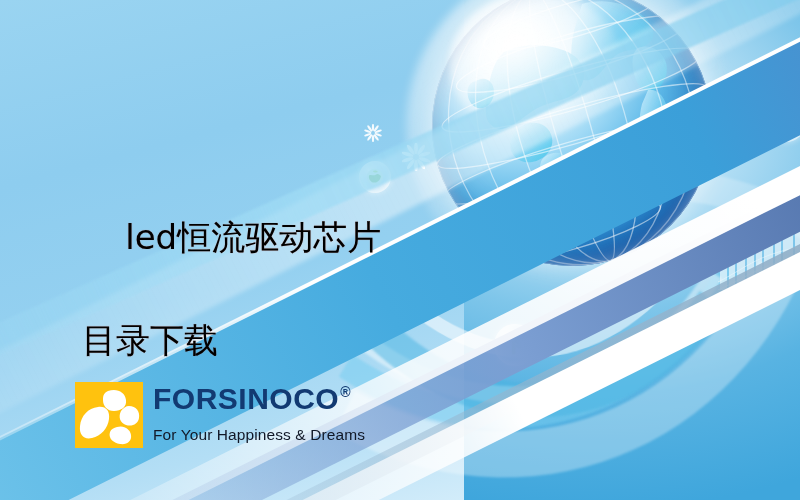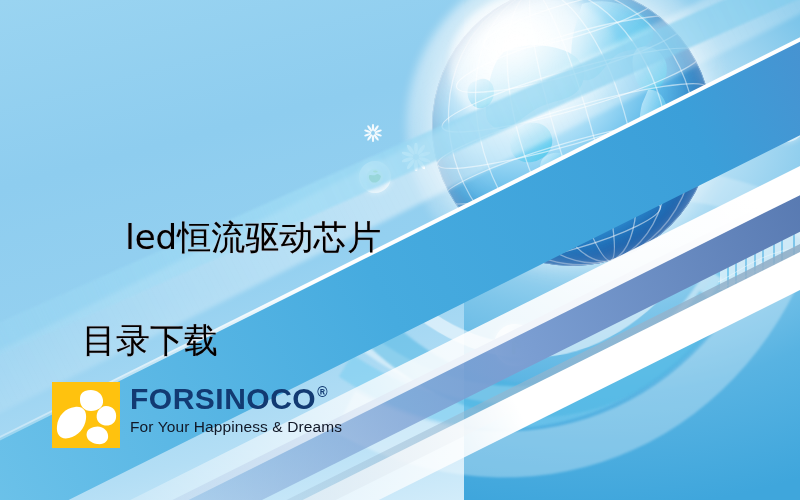--- a/index.html
+++ b/index.html
@@ -121,31 +121,31 @@
     position:absolute;left:82px;top:160px;width:330px;
     color:#000000;
     font-family:"DejaVu Sans","Liberation Sans",sans-serif;
     font-size:34px;line-height:1.52;
     white-space:pre;
     text-shadow:0 0 1px rgba(255,48,0,.35);
   }
   .headline .l2{display:block;}
 
   
-  .logo{position:absolute;left:52px;top:382px;display:flex;align-items:flex-start;}
+  .logo{position:absolute;left:75px;top:382px;display:flex;align-items:flex-start;}
   .logo-mark{width:68px;height:66px;background:#ffc20e;flex:0 0 auto;}
   .logo-text{margin-left:10px;padding-top:2px;}
   .brand{
     color:#123a72;font-weight:bold;font-size:30px;letter-spacing:.5px;line-height:1;
     font-family:"Liberation Sans",sans-serif;
     display:flex;align-items:flex-start;
   }
   .brand .reg{font-size:14px;line-height:1;margin-left:1px;margin-top:1px;}
   .tagline{
-    color:#111827;font-size:15.5px;margin-top:4px;letter-spacing:.1px;
+    color:#111827;font-size:15.5px;margin-top:12px;letter-spacing:.1px;
     font-family:"Liberation Sans",sans-serif;
   }
 </style>
 </head>
 <body>
 
 <div id="slide">
 
   <div class="sky"></div>
   <div class="sky-left"></div>

